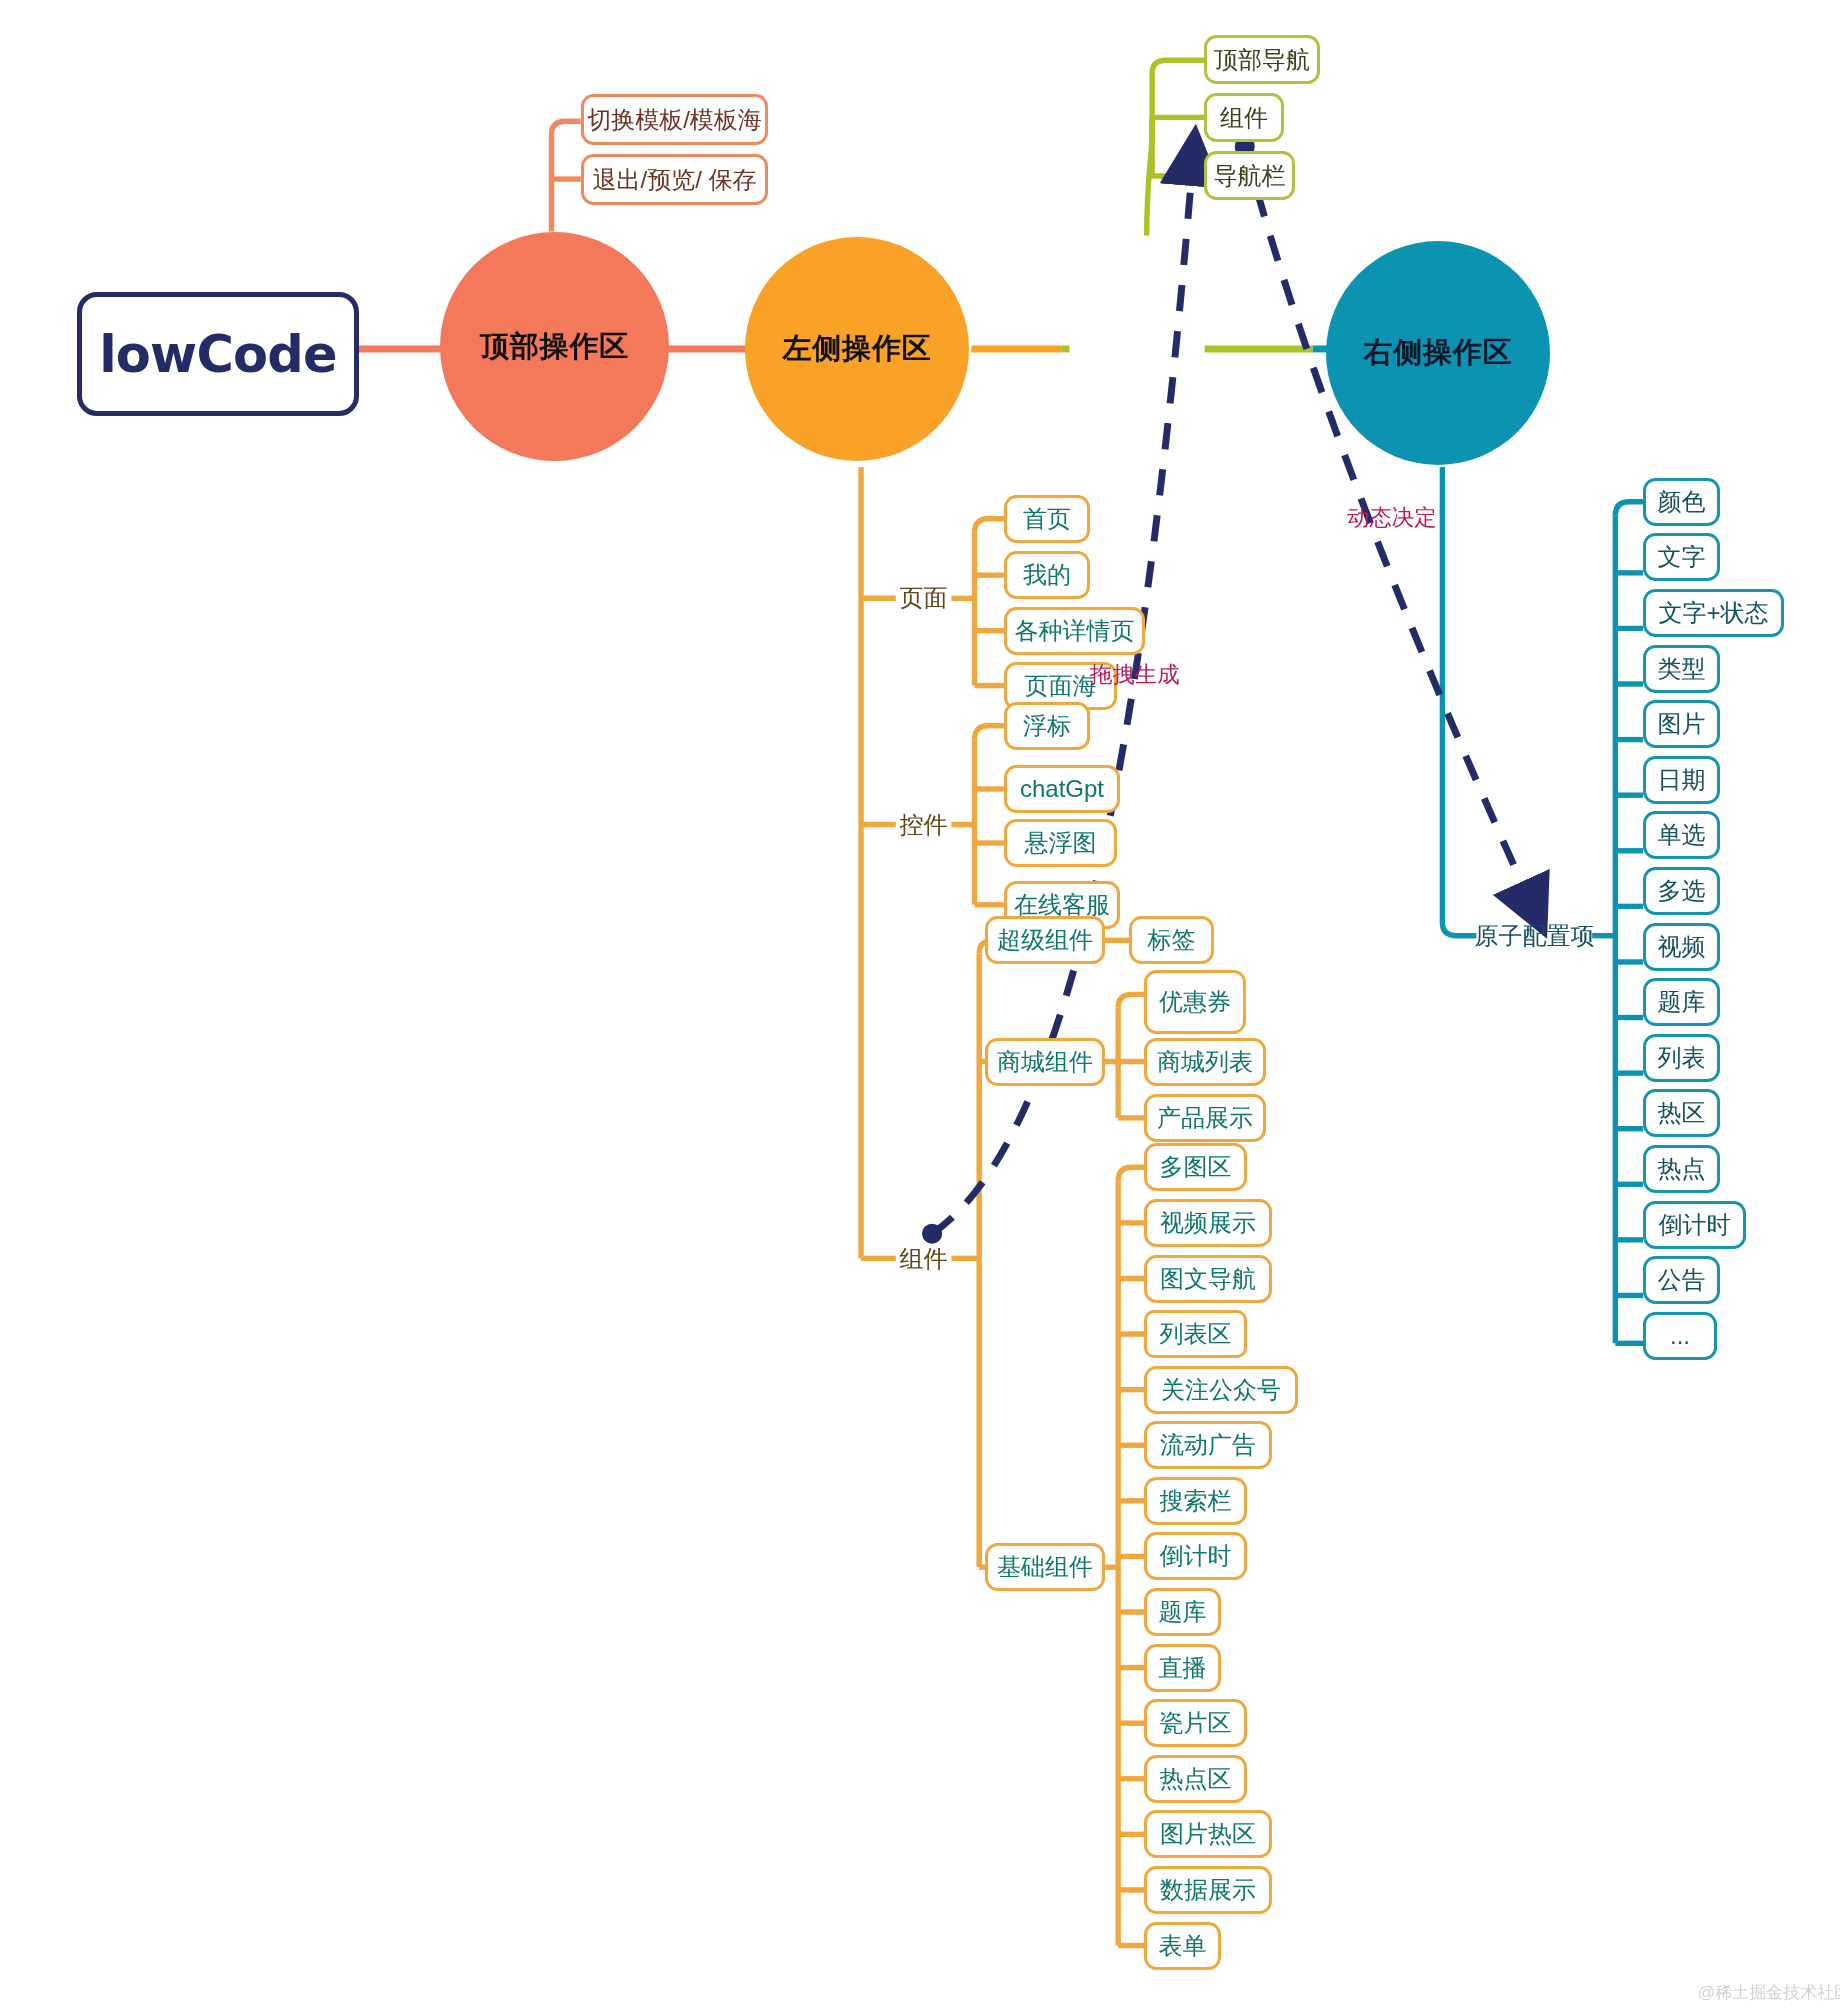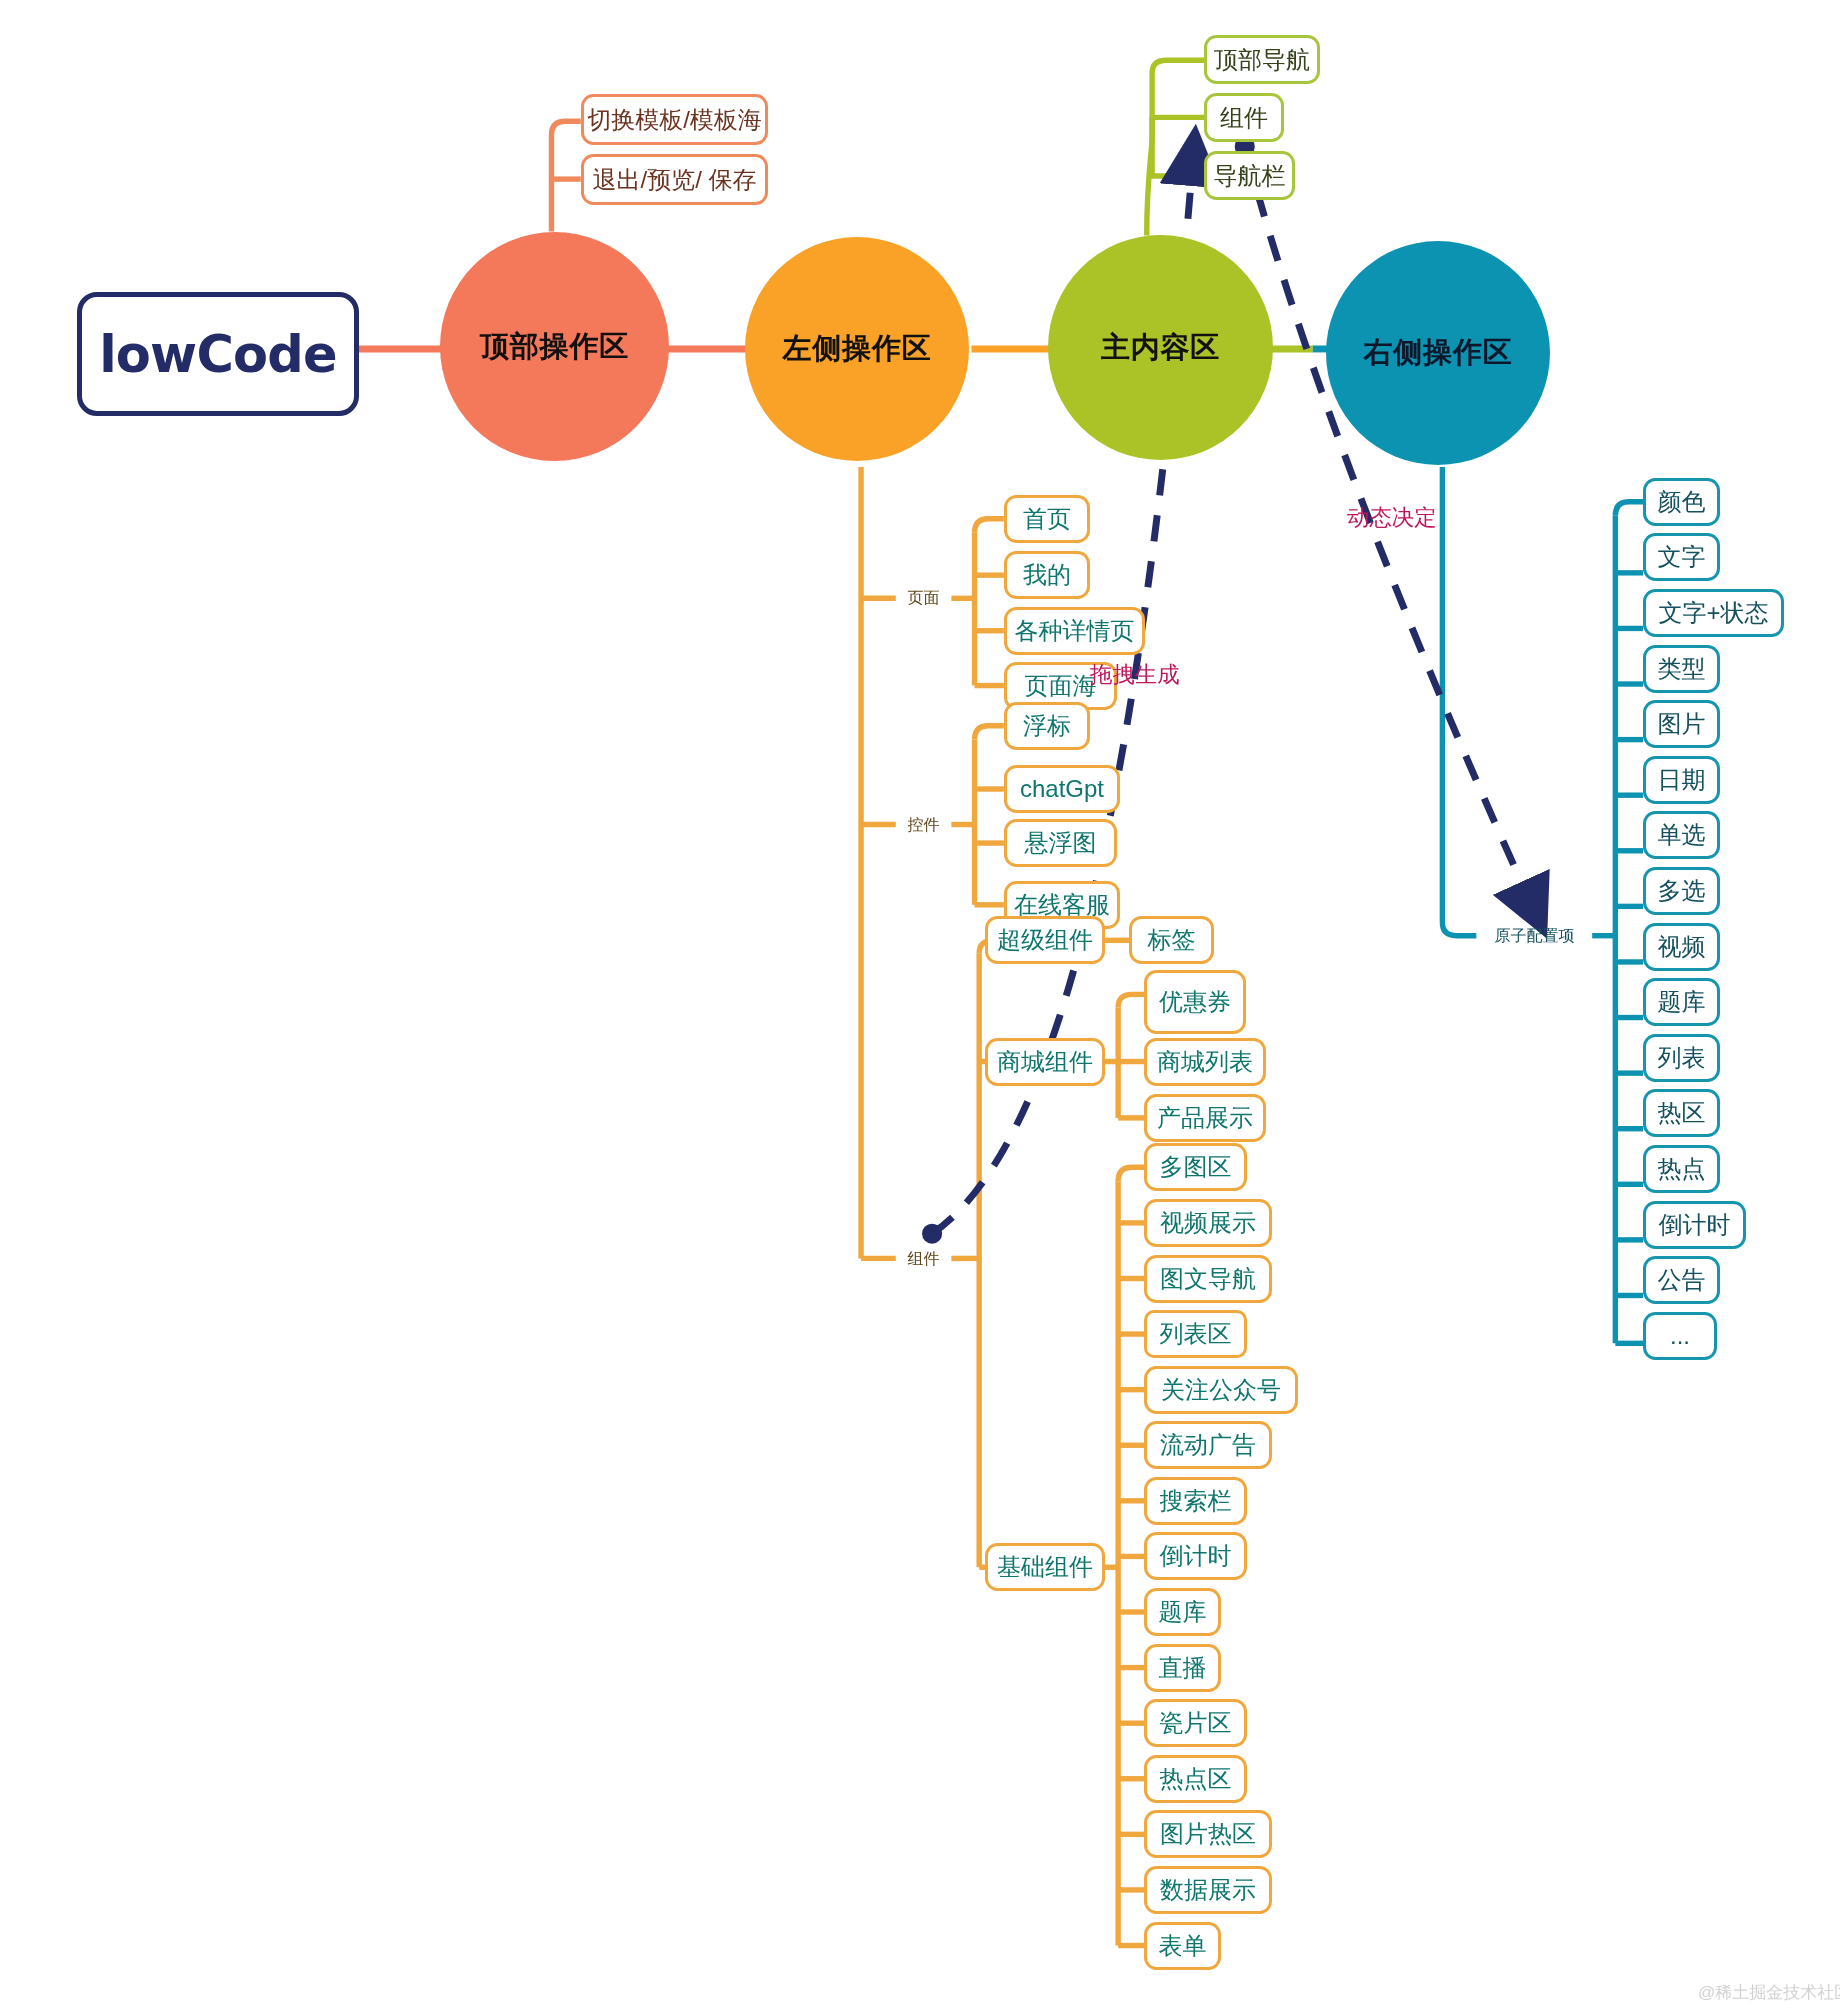--- a/index.html
+++ b/index.html
@@ -30,21 +30,21 @@
     padding:0 10.8px;
   }
   .node.n-orange{border-color:#f08a5d;color:#6b3320;}
   .node.n-amber{border-color:#efa73e;color:#0f766e;}
   .node.n-green{border-color:#a8c63c;color:#35421a;}
   .node.n-teal{border-color:#1595ae;color:#15505e;}
 
   
   .plabel{
     position:absolute;display:flex;align-items:center;justify-content:center;
-    font-size:16px;white-space:nowrap;background:transparent;
+    font-size:24px;white-space:nowrap;background:transparent;
   }
   .plabel.l-amber{color:#5d4417;}
   .plabel.l-teal{color:#15505e;}
 
   
   .anno{
     position:absolute;font-size:22.4px;color:#be185d;white-space:nowrap;
   }
 
   
@@ -169,23 +169,20 @@
   <div class="root-pill" style="left:77px;top:292px;width:272px;height:114px;">
     <span>lowCode</span>
   </div>
 
   <div class="circle c-top" style="left:440px;top:232px;width:229px;height:229px;background:#f4785a;">
     <span>顶部操作区</span>
   </div>
   <div class="circle c-left" style="left:745px;top:237px;width:224px;height:224px;background:#f9a227;">
     <span>左侧操作区</span>
   </div>
-  <div class="circle c-main" style="left:1048px;top:235px;width:225px;height:225px;background:#acc327;">
-    <span>主内容区</span>
-  </div>
   <div class="circle c-teal" style="left:1326px;top:241px;width:224px;height:224px;background:#0c93b2;">
     <span>右侧操作区</span>
   </div>
 
   <div class="node n-orange" style="left:581px;top:94px;width:187px;height:51px;">
     <span>切换模板/模板海</span>
   </div>
   <div class="node n-orange" style="left:581px;top:154px;width:187px;height:51px;">
     <span>退出/预览/ 保存</span>
   </div>

